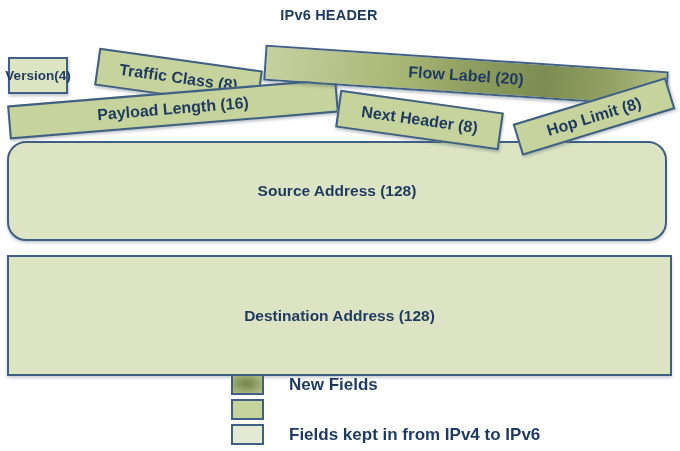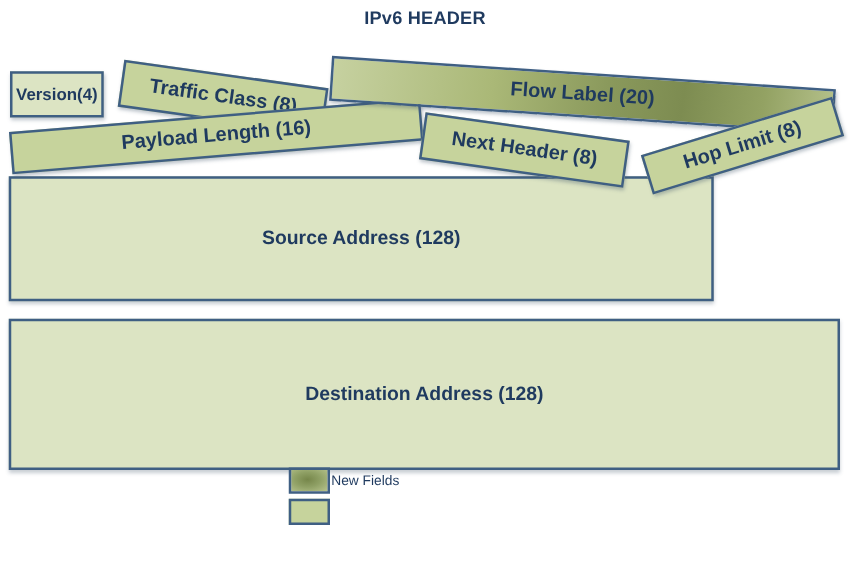--- a/index.html
+++ b/index.html
@@ -4,73 +4,73 @@
 <style>
   html,body { margin:0; padding:0; background:#ffffff; }
   .canvas {
     position:relative;
     width:680px; height:451px;
     background:#ffffff;
     font-family:"Liberation Sans", sans-serif;
     overflow:hidden;
   }
   .title {
-    position:absolute; top:7px; left:15px; width:650px;
+    position:absolute; top:7px; left:4px; width:650px;
     text-align:center;
     font-size:14.5px; font-weight:bold;
     color:var(--ink, #1f3a5f);
     letter-spacing:.2px;
   }
   .fbox {
     position:absolute; box-sizing:border-box;
     display:flex; align-items:center; justify-content:center;
     border:2px solid var(--border, #3f5f83);
     font-weight:bold; color:var(--ink, #1f3a5f);
     box-shadow: 1px 2px 3px rgba(70,90,110,.35);
     text-align:center; white-space:nowrap;
   }
   .light  { background:var(--light, #dce4c3); }
   .medium { background:var(--medium, #c6d39c); }
   .gradient {
     background:linear-gradient(94deg,
       #c6d1a0 0%, #aab877 32%, #8a995c 55%, #7d8c51 70%, #93a263 86%, #b4c08a 100%);
   }
   .tilt-label { font-size:16px; }
-  .version { left:8px; top:57px; width:75px; height:37px; font-size:13.5px; }
+  .version { left:8px; top:57px; width:60px; height:37px; font-size:13.5px; }
   .traffic { left:96px;  top:59px; width:165px; height:38px; transform:rotate(8deg); }
   .payload { left:8px;   top:92px; width:330px; height:34px; transform:rotate(-4.7deg); }
   .flow    { left:264px; top:58px; width:404px; height:36px; transform:rotate(3.8deg); }
   .next    { left:337px; top:101px; width:165px; height:38px; transform:rotate(8deg); }
   .hop     { left:514px; top:100px; width:160px; height:33px; transform:rotate(-17deg); }
   .bigbox  {
     border-width:2.5px;
     font-size:15.5px;
     box-shadow: 0 2px 3px rgba(70,90,110,.3);
   }
-  .source { left:7px; top:141px; width:564px; height:100px; }
+  .source { left:7px; top:141px; width:660px; height:100px;border-radius:19px; }
   .dest   { left:7px; top:255px; width:665px; height:121px; }
   .legend {
     position:absolute; left:231px; top:374px;
     display:flex; flex-direction:column; gap:4px;
   }
   .legend-row { display:flex; align-items:center; height:21px; }
   .swatch {
     width:33px; height:21px; box-sizing:border-box;
     border:2px solid var(--border, #3f5f83);
     flex:0 0 auto;
   }
   .swatch-new {
     background:radial-gradient(ellipse at 45% 45%,
       #76864a 0%, #8fa065 45%, #b8c48e 100%);
   }
   .swatch-changed { background:var(--medium, #c6d39c); }
   .swatch-kept    { background:#e4e9d3; }
   .legend-label {
-    margin-left:1px;
-    font-size:11px; font-weight:normal;
+    margin-left:25px;
+    font-size:17px; font-weight:bold;
     color:var(--ink, #1f3a5f);
     white-space:nowrap;
   }
 </style>
 </head>
 <body>
 
 <div class="canvas">
 
   <div class="title">IPv6 HEADER</div>
@@ -102,15 +102,19 @@
   </div>
 
   <div class="legend">
     <div class="legend-row">
       <div class="swatch swatch-new"></div>
       <div class="legend-label">New Fields</div>
     </div>
     <div class="legend-row">
       <div class="swatch swatch-changed"></div>
     </div>
+    <div class="legend-row">
+      <div class="swatch swatch-kept"></div>
+      <div class="legend-label">Fields kept in from IPv4 to IPv6</div>
+    </div>
   </div>
 
 </div>
 
 </body></html>

